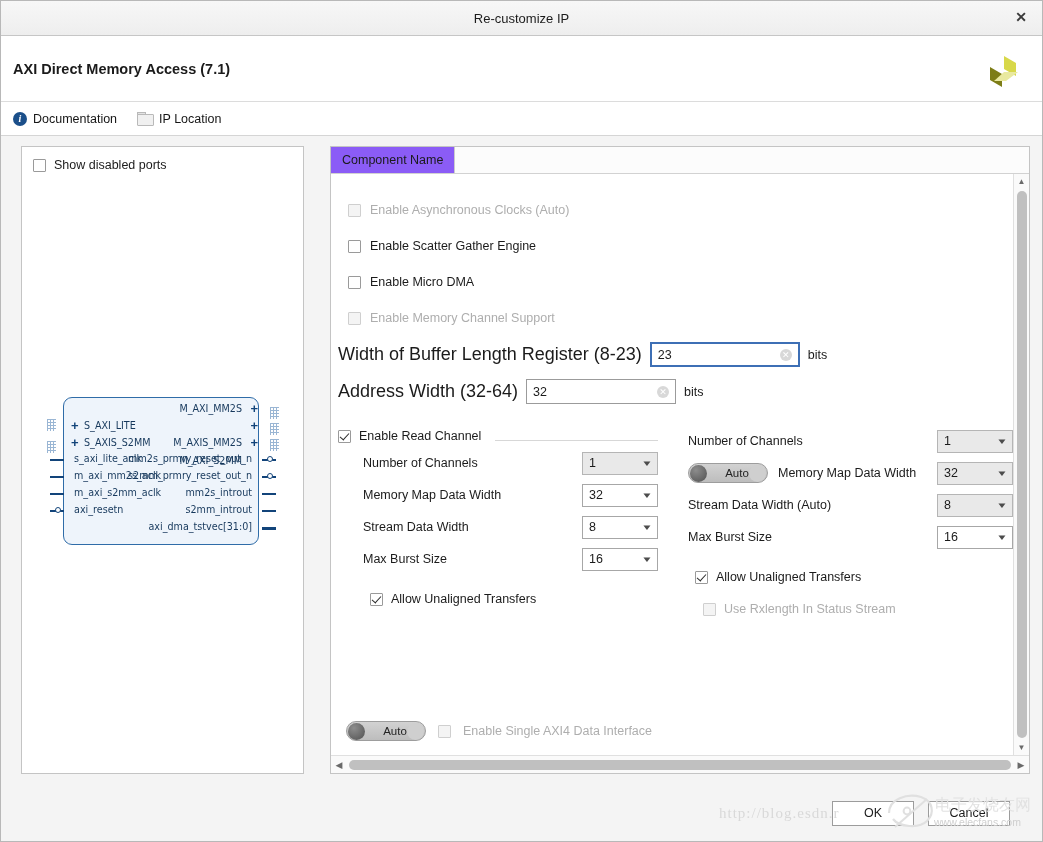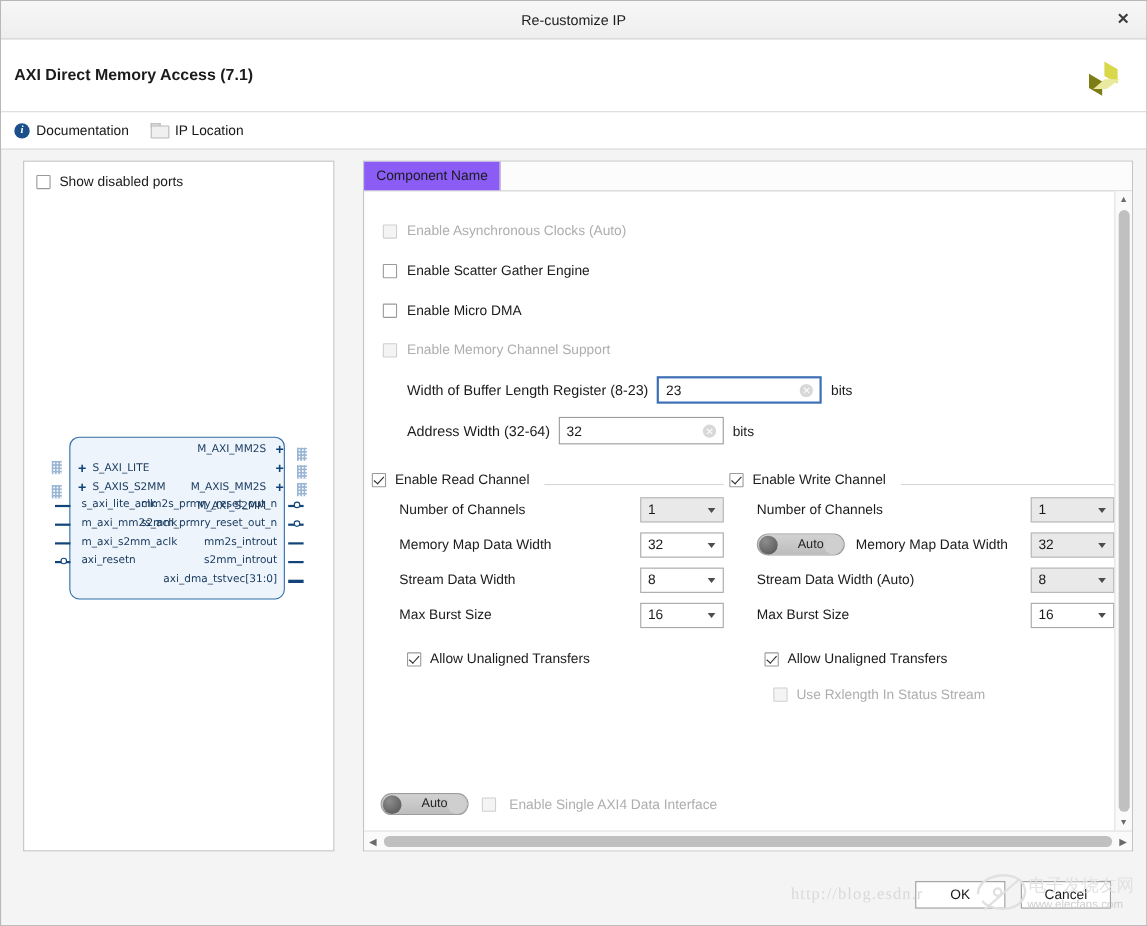--- a/index.html
+++ b/index.html
@@ -333,21 +333,21 @@
     height: 36px;
   }
   .chk-row .t { font-size: 12.5px; }
   .field-row {
     display: flex;
     align-items: center;
     padding-left: 7px;
     height: 37px;
     gap: 8px;
   }
-  .field-row .flabel { font-size: 13px; margin-left: 32px; }
+  .field-row .flabel { font-size: 18px; }
   .txtfield {
     height: 25px;
     box-sizing: border-box;
     border: 1px solid #9b9b9b;
     background: #fff;
     display: flex;
     align-items: center;
     padding: 0 6px;
     font-size: 12.5px;
     position: relative;
@@ -699,25 +699,20 @@
                   </span>
                 </div>
 
                 <div class="chk-sub" style="margin-top:8px;">
                   <span class="cb checked"></span>
                   <span>Allow Unaligned Transfers</span>
                 </div>
               </div>
 
               <div class="chan-col write">
-                <div class="chan-head">
-                  <span class="cb checked"></span>
-                  <span>Enable Write Channel</span>
-                  <span class="sep"></span>
-                </div>
 
                 <div class="opt-row">
                   <span class="olabel">Number of Channels</span>
                   <span class="sel grey">
                     <span>1</span>
                     <span class="chev">▼</span>
                   </span>
                 </div>
                 <div class="opt-row">
                   <span class="toggle" style="margin-right:10px;">

